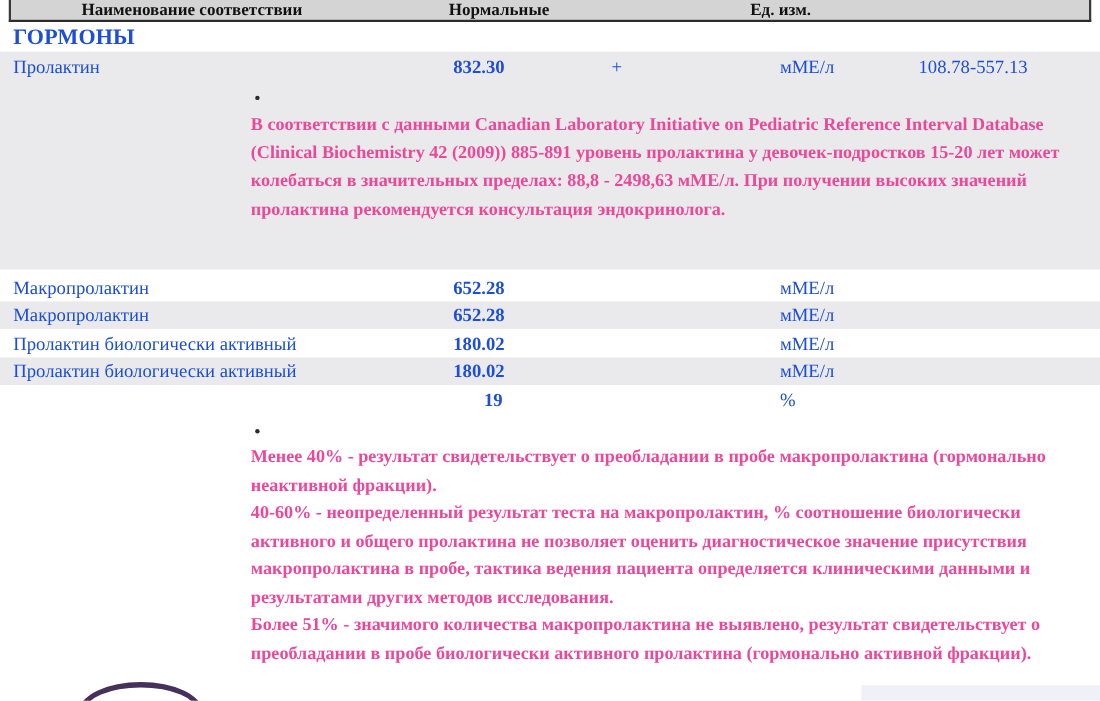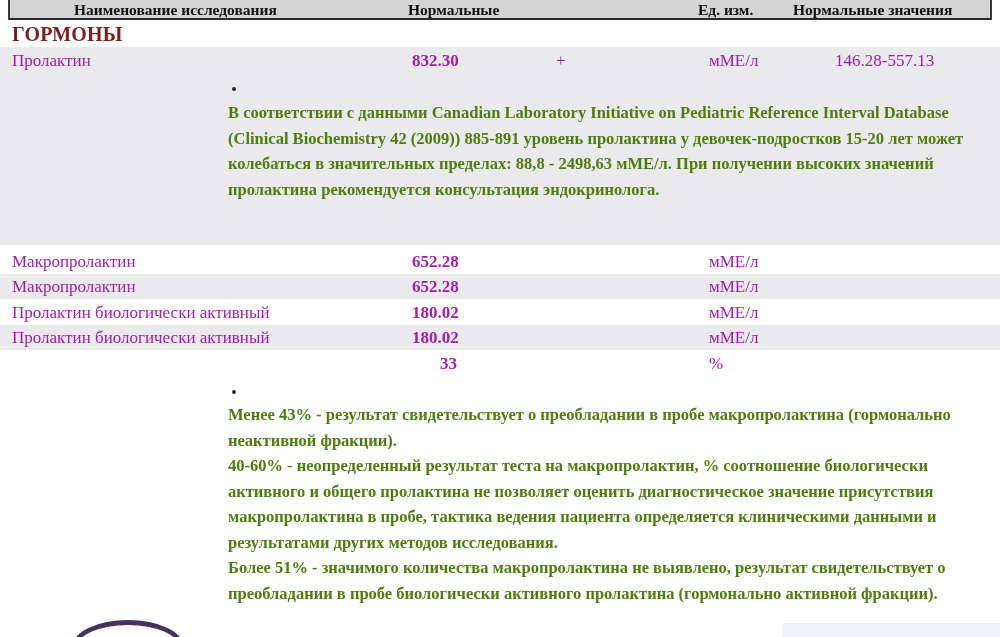--- a/index.html
+++ b/index.html
@@ -34,33 +34,33 @@
     position: absolute;
     top: 0px;
     font-weight: bold;
     font-size: 15.5px;
     line-height: 19px;
     white-space: nowrap;
     color: #111111;
   }
   .h-name   { left: 64px; }
   .h-result { left: 398px; }
-  .h-units  { left: 688px; }
+  .h-units  { left: 672px; }
   .h-ref    { left: 783px; }
 
   
   .section-title {
     position: absolute;
     left: 12px;
     top: 22px;
     font-size: 20px;
     font-weight: bold;
     line-height: 24px;
     letter-spacing: 0.2px;
-    color: #7f1d1d;
+    color: #1d4ed8;
   }
 
   
   .shade-block {
     position: absolute;
     left: 0;
     width: 1000px;
     background: #eaeaec;
   }
   #shade-prolactin { top: 47px;  height: 198px; }
@@ -73,39 +73,39 @@
     left: 0;
     width: 1000px;
     height: 25px;
   }
   .data-row .cell {
     position: absolute;
     top: 0;
     font-size: 17px;
     line-height: 25px;
     white-space: nowrap;
-    color: #a21caf;
+    color: #1d4ed8;
   }
   .c-name   { left: 12px;  }
   .c-result { left: 412px; font-weight: bold; }
   .c-flag   { left: 556px; font-weight: normal; }
   .c-units  { left: 698px; margin-left: 11px; }
   .c-ref    { left: 835px; }
 
   .c-result.narrow { left: 440px; }
 
   
   .comment {
     position: absolute;
     left: 228px;
     width: 762px;
     font-size: 16.5px;
     font-weight: bold;
     line-height: 25.5px;
-    color: #4d7c0f;
+    color: #ec4899;
     text-align: left;
   }
   .comment p { margin: 0; }
   .dot-marker {
     position: absolute;
     width: 4px;
     height: 4px;
     background: #2b2b2b;
     border-radius: 50%;
   }
@@ -128,38 +128,37 @@
     top: 623px;
     width: 217px;
     height: 14px;
     background: #f0f0f8;
   }
 </style>
 </head>
 <body>
 
 <div class="table-header">
-  <span class="hcell h-name">Наименование исследования</span>
+  <span class="hcell h-name">Наименование соответствии</span>
   <span class="hcell h-result">Нормальные</span>
   <span class="hcell h-units">Ед. изм.</span>
-  <span class="hcell h-ref">Нормальные значения</span>
 </div>
 
 <div class="section-title">ГОРМОНЫ</div>
 
 <div class="shade-block" id="shade-prolactin"></div>
 <div class="shade-block" id="shade-row-2"></div>
 <div class="shade-block" id="shade-row-4"></div>
 
 <div class="data-row" style="top:48px;">
   <span class="cell c-name">Пролактин</span>
   <span class="cell c-result">832.30</span>
   <span class="cell c-flag">+</span>
   <span class="cell c-units">мМЕ/л</span>
-  <span class="cell c-ref">146.28-557.13</span>
+  <span class="cell c-ref">108.78-557.13</span>
 </div>
 
 <div class="dot-marker" style="left:232px; top:87px;"></div>
 <div class="comment" style="top:100px;">
   <p>В соответствии с данными Canadian Laboratory Initiative on Pediatric Reference Interval Database (Clinical Biochemistry 42 (2009)) 885-891 уровень пролактина у девочек-подростков 15-20 лет может колебаться в значительных пределах: 88,8 - 2498,63 мМЕ/л. При получении высоких значений пролактина рекомендуется консультация эндокринолога.</p>
 </div>
 
 <div class="data-row" style="top:249px;">
   <span class="cell c-name">Макропролактин</span>
   <span class="cell c-result">652.28</span>
@@ -178,28 +177,28 @@
   <span class="cell c-units">мМЕ/л</span>
 </div>
 
 <div class="data-row" style="top:325px;">
   <span class="cell c-name">Пролактин биологически активный</span>
   <span class="cell c-result">180.02</span>
   <span class="cell c-units">мМЕ/л</span>
 </div>
 
 <div class="data-row" style="top:351px;">
-  <span class="cell c-result narrow">33</span>
+  <span class="cell c-result narrow">19</span>
   <span class="cell c-units">%</span>
 </div>
 
 <div class="dot-marker" style="left:232px; top:390px;"></div>
 
 <div class="comment" style="top:402px;">
-  <p>Менее 43% - результат свидетельствует о преобладании в пробе макропролактина (гормонально неактивной фракции).</p>
+  <p>Менее 40% - результат свидетельствует о преобладании в пробе макропролактина (гормонально неактивной фракции).</p>
 </div>
 
 <div class="comment" style="top:453px;">
   <p>40-60% - неопределенный результат теста на макропролактин, % соотношение биологически активного и общего пролактина не позволяет оценить диагностическое значение присутствия макропролактина в пробе, тактика ведения пациента определяется клиническими данными и результатами других методов исследования.</p>
 </div>
 
 <div class="comment" style="top:555px;">
   <p>Более 51% - значимого количества макропролактина не выявлено, результат свидетельствует о преобладании в пробе биологически активного пролактина (гормонально активной фракции).</p>
 </div>
 

